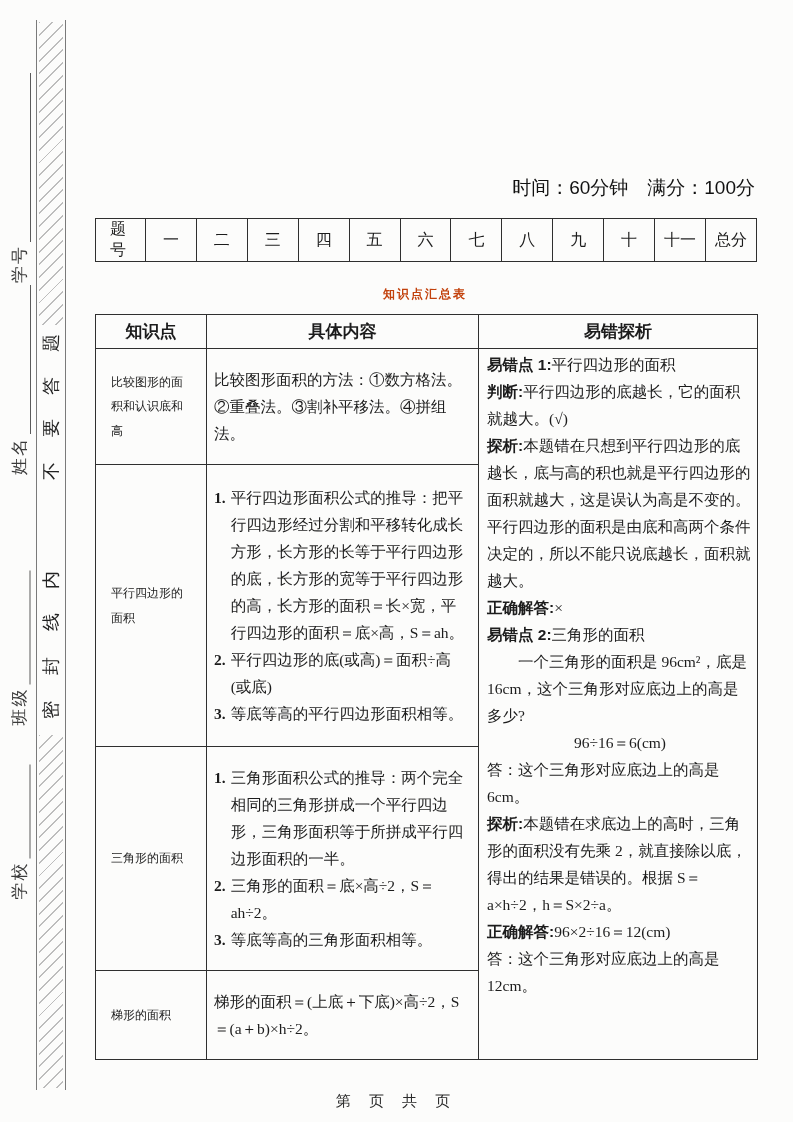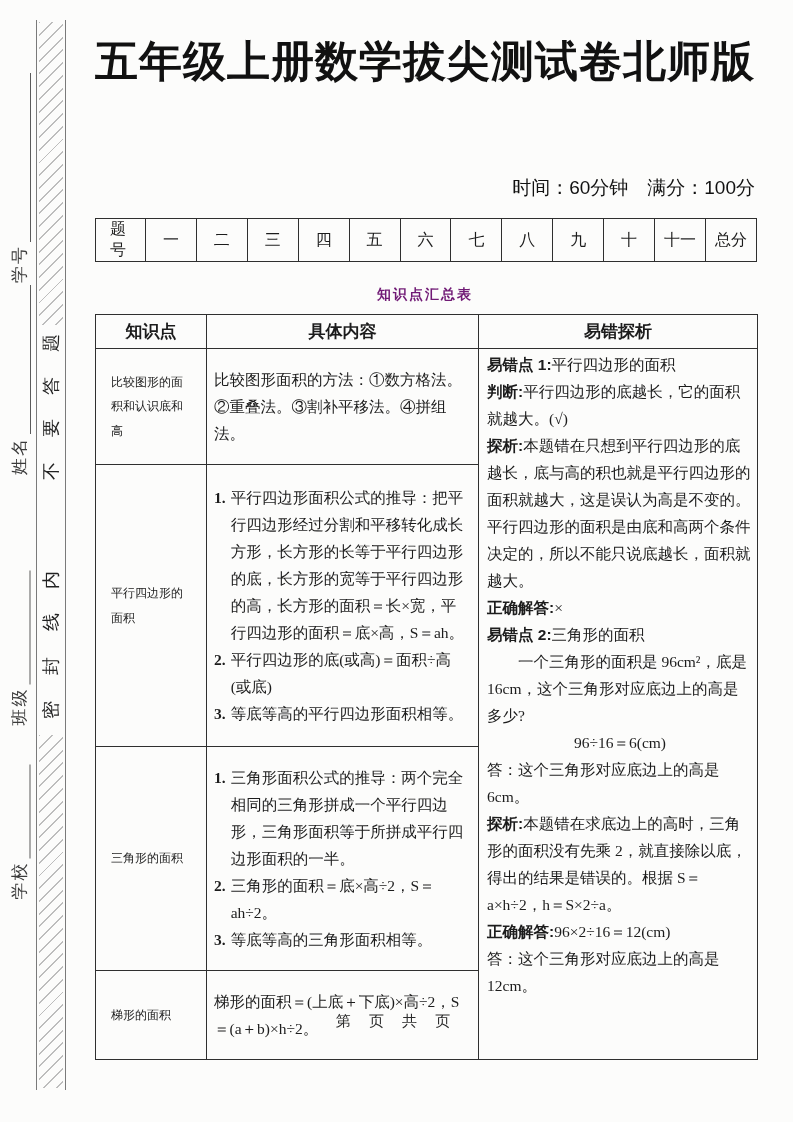--- a/index.html
+++ b/index.html
@@ -62,21 +62,21 @@
   .score-table td{
     border:1.6px solid #2f2f2f;height:27px;text-align:center;
     font-size:16px;padding:0;color:#1c1c1c;
   }
   .sc-label{letter-spacing:5px;margin-top:36px;}
 
   
   .sum-title{
     position:absolute;top:286px;left:95px;width:660px;text-align:center;
     font-family:"Liberation Sans", sans-serif;font-weight:700;
-    font-size:14px;letter-spacing:2px;color:#701a75;
+    font-size:12px;letter-spacing:2px;color:#c2410c;
   }
   .k-table{
     position:absolute;top:314px;left:95px;width:662px;
     border-collapse:collapse;table-layout:fixed;
   }
   .k-table td{border:1.6px solid #2f2f2f;box-sizing:border-box;color:#1c1c1c;}
   .k-head{
     height:34px;text-align:center;vertical-align:middle;
     font-family:"Liberation Sans", sans-serif;font-weight:700;font-size:17px;
   }
@@ -92,21 +92,21 @@
   }
   .content-cell p,.analysis-cell p{margin:0;}
   .item{display:flex;align-items:flex-start;}
   .item-no{font-weight:700;margin-right:5px;white-space:nowrap;}
   .item-text{flex:1;}
   .lbl{font-family:"Liberation Sans", sans-serif;font-weight:700;}
   .ab-center{text-align:center;}
   .ab-indent{text-indent:2em;}
 
   .footer{
-    position:absolute;top:1012px;left:0;width:793px;text-align:center;
+    position:absolute;top:1092px;left:0;width:793px;text-align:center;
     font-family:"Liberation Sans", sans-serif;font-size:15px;
     letter-spacing:7px;color:#2a2a2a;
   }
 </style>
 </head>
 <body>
 
 <div class="page">
 
   <div class="field" style="width:210px;left:-85px;top:167px;">
@@ -132,21 +132,20 @@
     <span class="seal-char" style="top:355px;">答</span>
     <span class="seal-char" style="top:397px;">要</span>
     <span class="seal-char" style="top:440px;">不</span>
     <span class="seal-char" style="top:549px;">内</span>
     <span class="seal-char" style="top:591px;">线</span>
     <span class="seal-char" style="top:635px;">封</span>
     <span class="seal-char" style="top:679px;">密</span>
     <div class="hatch hatch-bottom"></div>
   </div>
 
-  <div class="main-title">五年级上册数学拔尖测试卷北师版</div>
   <div class="meta">时间：60分钟　满分：100分</div>
 
   <table class="score-table">
     <colgroup>
       <col style="width:50px;">
       <col>
         <col>
         <col>
         <col>
         <col>

